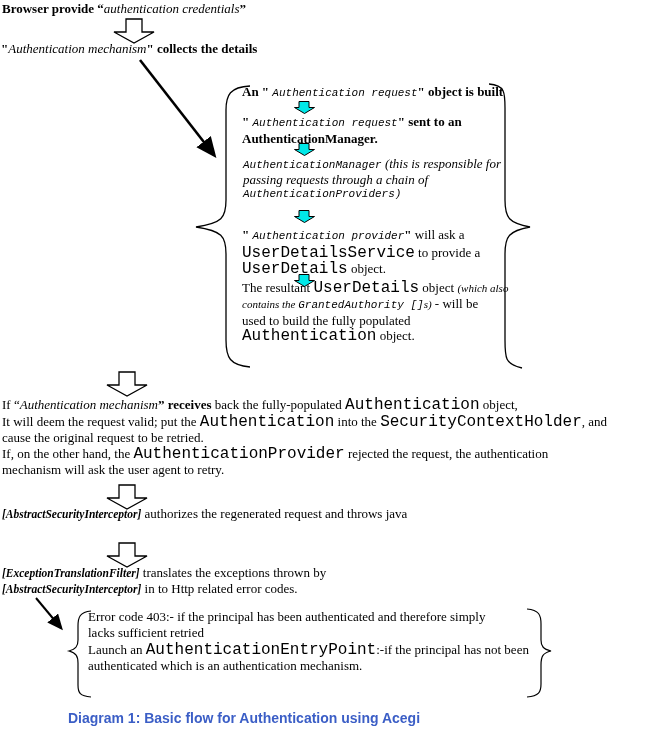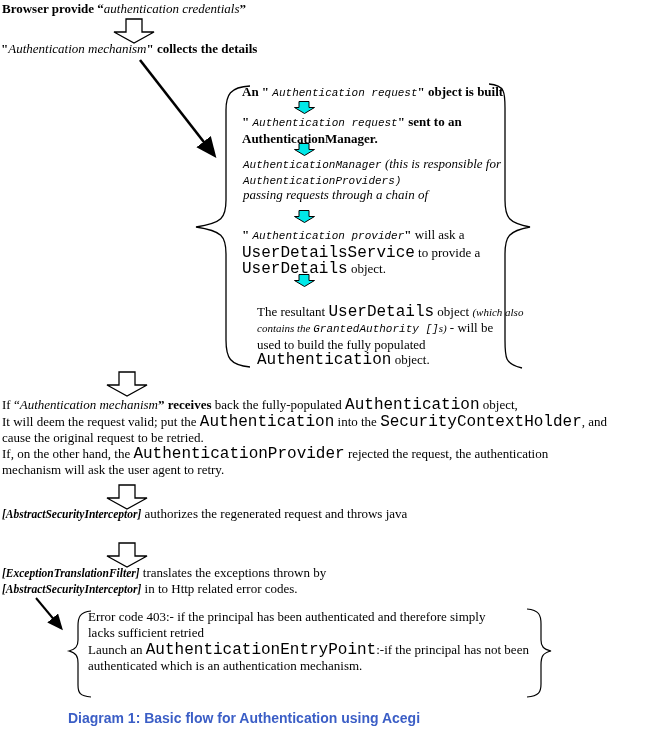--- a/index.html
+++ b/index.html
@@ -76,43 +76,43 @@
 </div>
 
 <div class="abs" style="left:294px;top:143px;">
   <svg width="21" height="13" viewBox="0 0 21 13">
       <polygon points="5,0.5 15,0.5 15,6.5 20.5,6.5 10.5,12.5 0.5,6.5 5,6.5" style="fill:var(--cyan-arrow-fill,#00e8e8)" stroke="#000" stroke-width="1"></polygon>
     </svg>
 </div>
 
 <div class="abs" style="left:243px;top:157px;">
   <div class="ln lh135"><span class="s-mi">AuthenticationManager</span><span class="s-i"> (this is responsible for</span></div>
+  <div class="ln lh135"><span class="s-i">passing requests through a chain of</span></div>
   <div class="ln lh135"><span class="s-mi">AuthenticationProviders)</span></div>
-  <div class="ln lh135"><span class="s-i">passing requests through a chain of</span></div>
 </div>
 
 <div class="abs" style="left:294px;top:210px;">
   <svg width="21" height="13" viewBox="0 0 21 13">
       <polygon points="5,0.5 15,0.5 15,6.5 20.5,6.5 10.5,12.5 0.5,6.5 5,6.5" style="fill:var(--cyan-arrow-fill,#00e8e8)" stroke="#000" stroke-width="1"></polygon>
     </svg>
 </div>
 
 <div class="abs" style="left:242px;top:227px;">
   <div class="ln"><span class="s-b">" </span><span class="s-mi">Authentication provider</span><span class="s-b">"</span><span class="s-r"> will ask a</span></div>
   <div class="ln"><span class="s-m">UserDetailsService</span><span class="s-r"> to provide a</span></div>
   <div class="ln"><span class="s-m">UserDetails</span><span class="s-r"> object.</span></div>
 </div>
 
 <div class="abs" style="left:294px;top:274px;">
   <svg width="21" height="13" viewBox="0 0 21 13">
       <polygon points="5,0.5 15,0.5 15,6.5 20.5,6.5 10.5,12.5 0.5,6.5 5,6.5" style="fill:var(--cyan-arrow-fill,#00e8e8)" stroke="#000" stroke-width="1"></polygon>
     </svg>
 </div>
 
-<div class="abs" style="left:242px;top:304px;margin-left:15px;">
+<div class="abs" style="left:242px;top:280px;">
   <div class="ln lh15"><span class="s-r">The resultant </span><span class="s-m">UserDetails</span><span class="s-r"> object </span><span class="s-is">(which also</span></div>
   <div class="ln lh15"><span class="s-is">contains the </span><span class="s-mi">GrantedAuthority []</span><span class="s-is">s)</span><span class="s-r"> - will be</span></div>
   <div class="ln lh15"><span class="s-r">used to build the fully populated</span></div>
   <div class="ln lh15"><span class="s-m">Authentication</span><span class="s-r"> object.</span></div>
 </div>
 
 <div class="abs" style="left:106px;top:371px;">
   <svg width="42" height="26" viewBox="0 0 42 26">
       <polygon points="13,1 29,1 29,14 41,14 21,25 1,14 13,14" fill="#fff" stroke="#000" stroke-width="1.3"></polygon>
     </svg>

